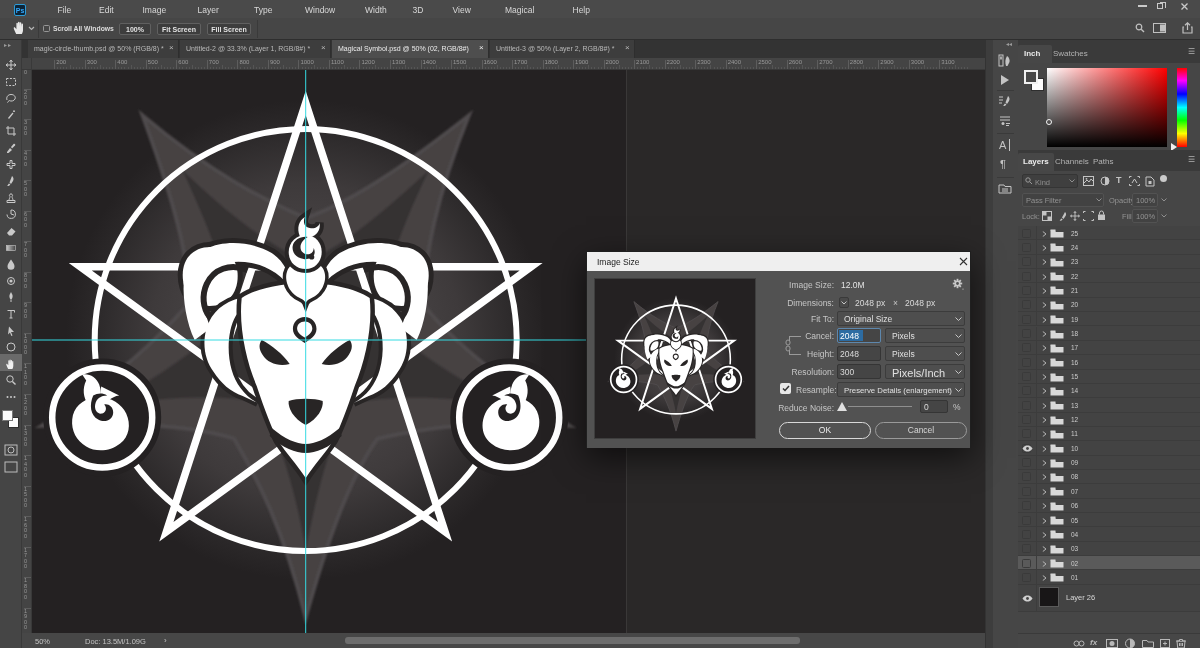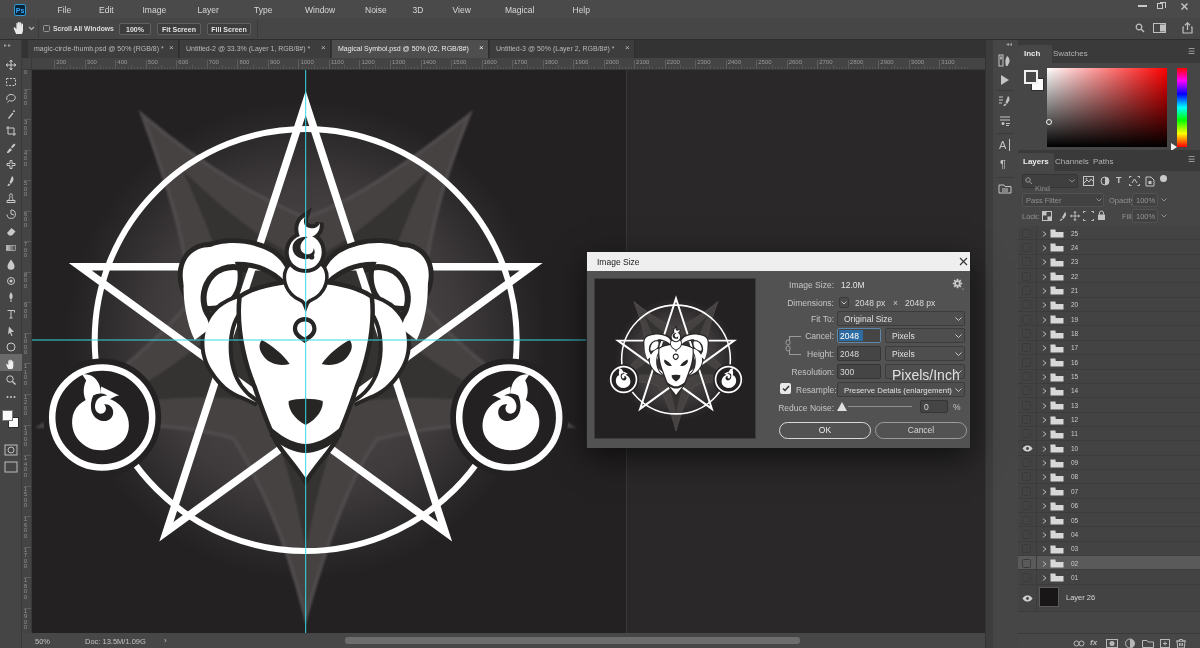--- a/index.html
+++ b/index.html
@@ -12,21 +12,21 @@
 
 <div class="abs" style="left:0;top:0;width:1200px;height:18px;background:#4a4a4a"></div>
 <div class="abs" style="left:14px;top:3.5px;width:12px;height:12px;background:#0d2538;border:1px solid #2e9bd6;border-radius:2px;color:#31a8ff;font-size:7px;font-weight:bold;text-align:center;line-height:11px">Ps</div>
 <div id="menus">
       <div class="txt" style="left:57.5px;top:4.5px;font-size:8.5px;color:#d8d8d8">File</div>
       <div class="txt" style="left:99px;top:4.5px;font-size:8.5px;color:#d8d8d8">Edit</div>
       <div class="txt" style="left:142.5px;top:4.5px;font-size:8.5px;color:#d8d8d8">Image</div>
       <div class="txt" style="left:197.5px;top:4.5px;font-size:8.5px;color:#d8d8d8">Layer</div>
       <div class="txt" style="left:254px;top:4.5px;font-size:8.5px;color:#d8d8d8">Type</div>
       <div class="txt" style="left:305px;top:4.5px;font-size:8.5px;color:#d8d8d8">Window</div>
-      <div class="txt" style="left:365px;top:4.5px;font-size:8.5px;color:#d8d8d8">Noise</div>
+      <div class="txt" style="left:365px;top:4.5px;font-size:8.5px;color:#d8d8d8">Width</div>
       <div class="txt" style="left:412.5px;top:4.5px;font-size:8.5px;color:#d8d8d8">3D</div>
       <div class="txt" style="left:452.5px;top:4.5px;font-size:8.5px;color:#d8d8d8">View</div>
       <div class="txt" style="left:505px;top:4.5px;font-size:8.5px;color:#d8d8d8">Magical</div>
       <div class="txt" style="left:572.5px;top:4.5px;font-size:8.5px;color:#d8d8d8">Help</div>
     </div>
 
 <div class="txt" style="left:1138px;top:5px;width:9px;height:2px;background:#c9c9c9"></div>
 <div class="abs" style="left:1157px;top:3px;width:6px;height:6px;border:1px solid #c9c9c9"></div>
 <div class="abs" style="left:1160px;top:1.5px;width:6px;height:6px;border-top:1px solid #c9c9c9;border-right:1px solid #c9c9c9"></div>
 <svg class="abs" style="left:1180px;top:2px" width="9" height="9" viewBox="0 0 9 9">
@@ -714,21 +714,21 @@
 <div class="txt" style="left:1023px;top:157px;font-size:8px;font-weight:bold;color:#ececec">Layers</div>
 <div class="txt" style="left:1055px;top:157px;font-size:8px;color:#b2b2b2">Channels</div>
 <div class="txt" style="left:1093px;top:157px;font-size:8px;color:#b2b2b2">Paths</div>
 <div class="txt" style="left:1188px;top:155px;font-size:8px;color:#b2b2b2">☰</div>
 
 <div class="abs" style="left:1022px;top:174px;width:56px;height:14px;background:#3f3f3f;border:1px solid #353535;border-radius:2px"></div>
 <svg class="abs" style="left:1025px;top:177px" width="8" height="8" viewBox="0 0 8 8">
       <circle cx="3" cy="3" r="2.2" fill="none" stroke="#9a9a9a"></circle>
       <path d="M4.8 4.8 L7 7" stroke="#9a9a9a"></path>
     </svg>
-<div class="txt" style="left:1035px;top:184px;font-size:7.5px;color:#8f8f8f">Kind</div>
+<div class="txt" style="left:1035px;top:178px;font-size:7.5px;color:#8f8f8f">Kind</div>
 <svg class="abs" style="left:1069px;top:179px" width="6" height="4" viewBox="0 0 6 4">
       <path d="M0.5,0.5 L3,3 L5.5,0.5" stroke="#8f8f8f" fill="none"></path>
     </svg>
 <div id="filtericons"><svg class="abs" style="left:1083px;top:176px" width="11" height="10" viewBox="0 0 11 10">
         <rect x="0.5" y="0.5" width="10" height="9" fill="none" stroke="#c4c4c4"></rect>
         <path d="M1 7 L4 4 L6 6 L8 3 L10 5" fill="none" stroke="#c4c4c4"></path>
         <circle cx="3.5" cy="2.8" r="0.9" fill="#c4c4c4"></circle>
       </svg><svg class="abs" style="left:1100px;top:176px" width="10" height="10" viewBox="0 0 10 10">
         <circle cx="5" cy="5" r="4" fill="none" stroke="#c4c4c4"></circle>
         <path d="M5 1 A4 4 0 0 1 5 9 Z" fill="#c4c4c4"></path>
@@ -1167,21 +1167,21 @@
         <div class="txt" style="left:253px;top:97px;font-size:8.5px;color:#dadada;">2048</div>
         <div class="abs" style="left:298px;top:94px;width:80px;height:15px;background:#4e4e4e;border:1px solid #3c3c3c;border-radius:2px"></div>
         <div class="txt" style="left:305px;top:97px;font-size:8.5px;color:#e0e0e0;">Pixels</div>
         <svg class="abs" style="left:368px;top:100px" width="7" height="5" viewBox="0 0 7 5">
           <path d="M0.5,0.5 L3.5,3.5 L6.5,0.5" stroke="#c6c6c6" fill="none"></path>
         </svg>
         <div class="txt" style="left:127px;top:115px;width:120px;text-align:right;font-size:8.5px;color:#c6c6c6">Resolution:</div>
         <div class="abs" style="left:250px;top:112px;width:44px;height:15px;background:#454545;border:1px solid #353535;border-radius:2px"></div>
         <div class="txt" style="left:253px;top:115px;font-size:8.5px;color:#dadada;">300</div>
         <div class="abs" style="left:298px;top:112px;width:80px;height:15px;background:#4e4e4e;border:1px solid #3c3c3c;border-radius:2px"></div>
-        <div class="txt" style="left:305px;top:115px;font-size:14px;color:#e0e0e0;">Pixels/Inch</div>
+        <div class="txt" style="left:305px;top:115px;font-size:11px;color:#e0e0e0;">Pixels/Inch</div>
         <svg class="abs" style="left:368px;top:118px" width="7" height="5" viewBox="0 0 7 5">
           <path d="M0.5,0.5 L3.5,3.5 L6.5,0.5" stroke="#c6c6c6" fill="none"></path>
         </svg>
         <div class="abs" style="left:193px;top:131px;width:11px;height:11px;background:#e8e8e8;border-radius:2px"></div>
         <svg class="abs" style="left:195px;top:133px" width="8" height="7" viewBox="0 0 8 7">
           <path d="M1 3.5 L3 5.5 L7 1" fill="none" stroke="#333" stroke-width="1.5"></path>
         </svg>
         <div class="txt" style="left:209px;top:133px;font-size:8.5px;color:#c6c6c6;">Resample:</div>
         <div class="abs" style="left:250px;top:130px;width:128px;height:15px;background:#4e4e4e;border:1px solid #3c3c3c;border-radius:2px"></div>
         <div class="txt" style="left:257px;top:133.5px;font-size:7.8px;color:#e0e0e0">Preserve Details (enlargement)</div>

